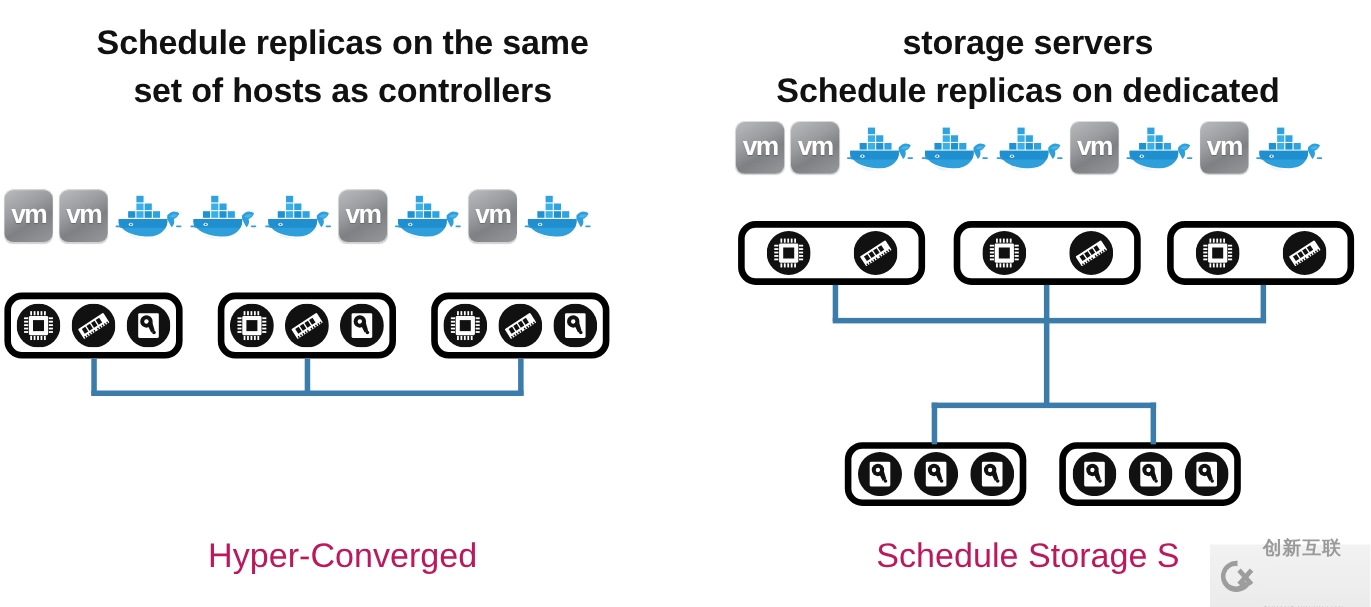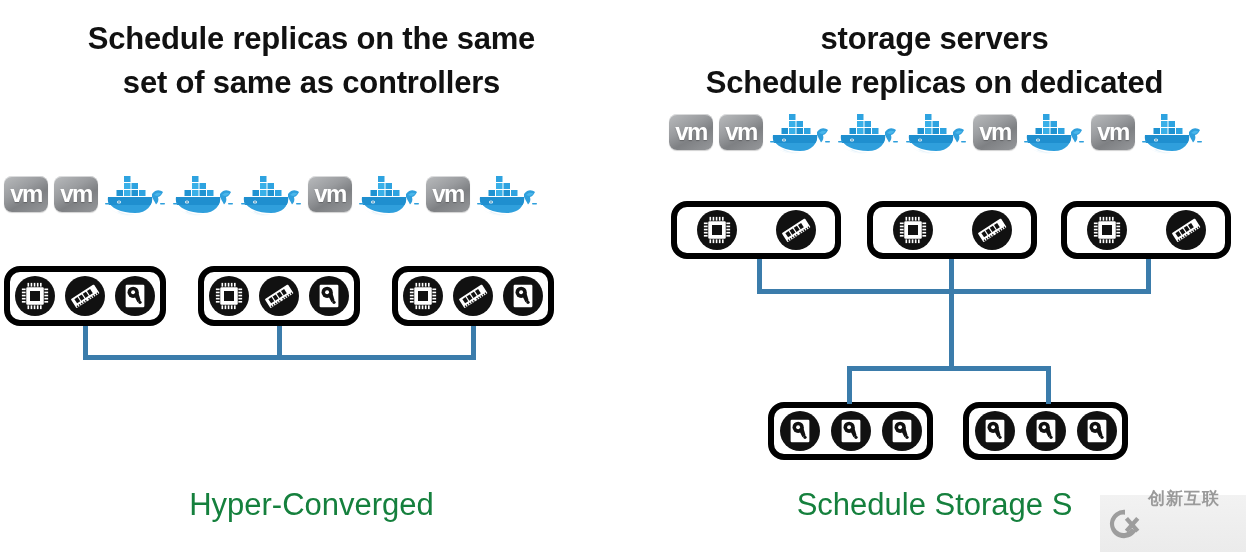--- a/index.html
+++ b/index.html
@@ -16,21 +16,21 @@
     position:absolute;left:0;width:623px;text-align:center;
     font-size:31px;line-height:1.42;font-weight:700;color:#111;
     letter-spacing:-0.2px;
   }
   .title-left{top:17px;}
   .title-right{top:17px;}
 
   
   .icon-row{position:absolute;display:flex;align-items:center;}
   .vm-icon{
-    width:44px;height:36px;border-radius:8px;
+    width:44px;height:48px;border-radius:8px;
     background:linear-gradient(150deg,#b9bbbd 0%,#9a9c9f 38%,#7e8083 62%,#96989b 100%);
     box-shadow:inset 0 1px 0 rgba(255,255,255,.55), 0 1px 1px rgba(0,0,0,.18);
     display:flex;align-items:center;justify-content:center;
     flex:0 0 auto;
   }
   .vm-icon span{
     color:#fff;font-size:24px;font-weight:700;letter-spacing:-1.5px;
     font-family:"Liberation Sans","DejaVu Sans",sans-serif;
     line-height:1;text-shadow:0 1px 1px rgba(0,0,0,.25);
   }
@@ -47,21 +47,21 @@
   .hw-icon{width:40px;height:40px;flex:0 0 auto;display:block;}
 
   
   .link{position:absolute;background:#3b7cab;}
   .link.v{width:5px;}
   .link.h{height:5px;}
 
   
   .caption{
     position:absolute;width:623px;left:0;text-align:center;
-    font-size:31px;color:#15803d;
+    font-size:31px;color:#be185d;
   }
 
   
   .watermark{
     position:absolute;right:0;bottom:0;width:146px;height:57px;
     background:linear-gradient(180deg,#f2f2f2 0%,#ebebeb 100%);
     display:flex;align-items:center;gap:6px;padding-left:8px;
     box-sizing:border-box;
   }
   .wm-logo{width:34px;height:34px;flex:0 0 auto;}
@@ -163,21 +163,21 @@
       <path d="M24 4 A20 20 0 1 0 40 34 L33 30 A13 13 0 1 1 24 11 Z" fill="#9d9d9d"></path>
       <path d="M26 16 L42 34 M42 16 L26 34" stroke="#9d9d9d" stroke-width="6" fill="none" stroke-linecap="butt"></path>
     </symbol>
   </defs>
 </svg>
 
 <div class="panel panel-left">
 
   <div class="title title-left">
     <div>Schedule replicas on the same</div>
-    <div>set of same as controllers</div>
+    <div>set of hosts as controllers</div>
   </div>
 
   <div class="icon-row" id="left-icon-row" style="left:4px;top:172px;width:580px;gap:6px;">
       <div class="vm-icon">
         <span>vm</span>
       </div>
       <div class="vm-icon">
         <span>vm</span>
       </div>
       <svg class="docker-icon">

